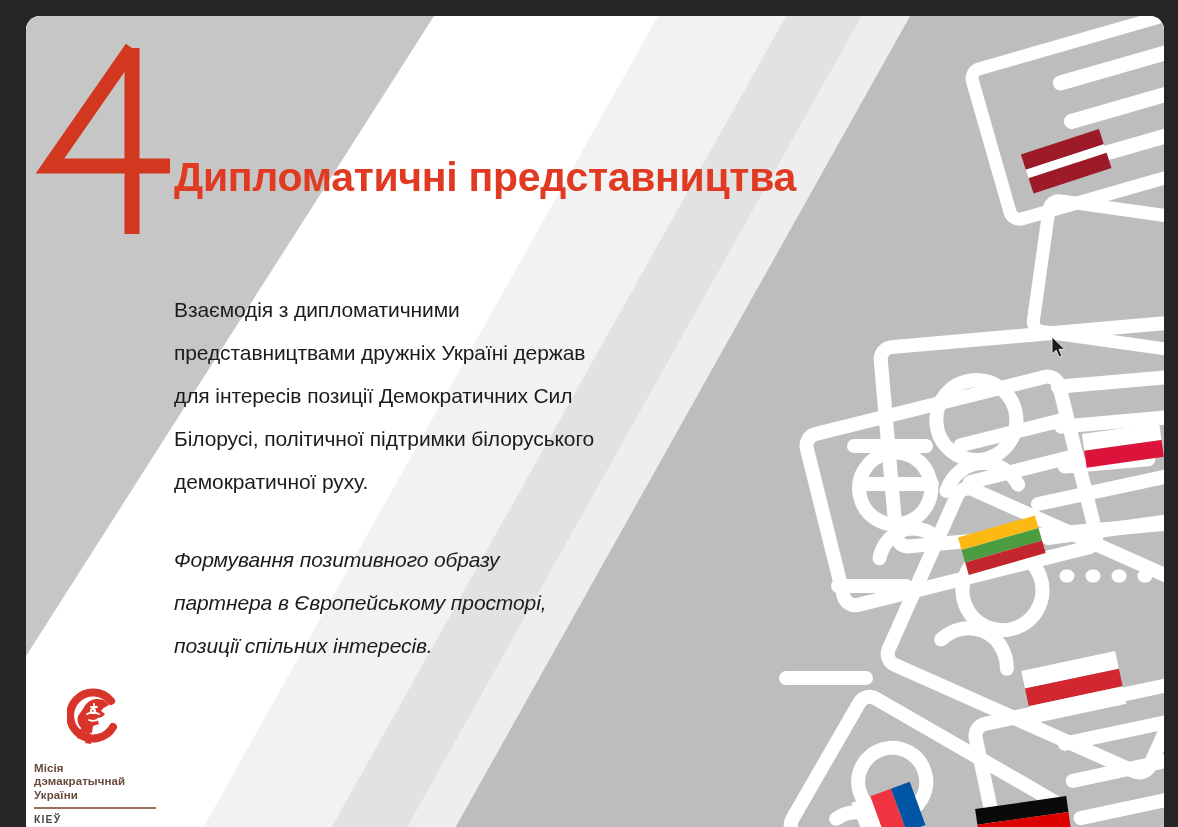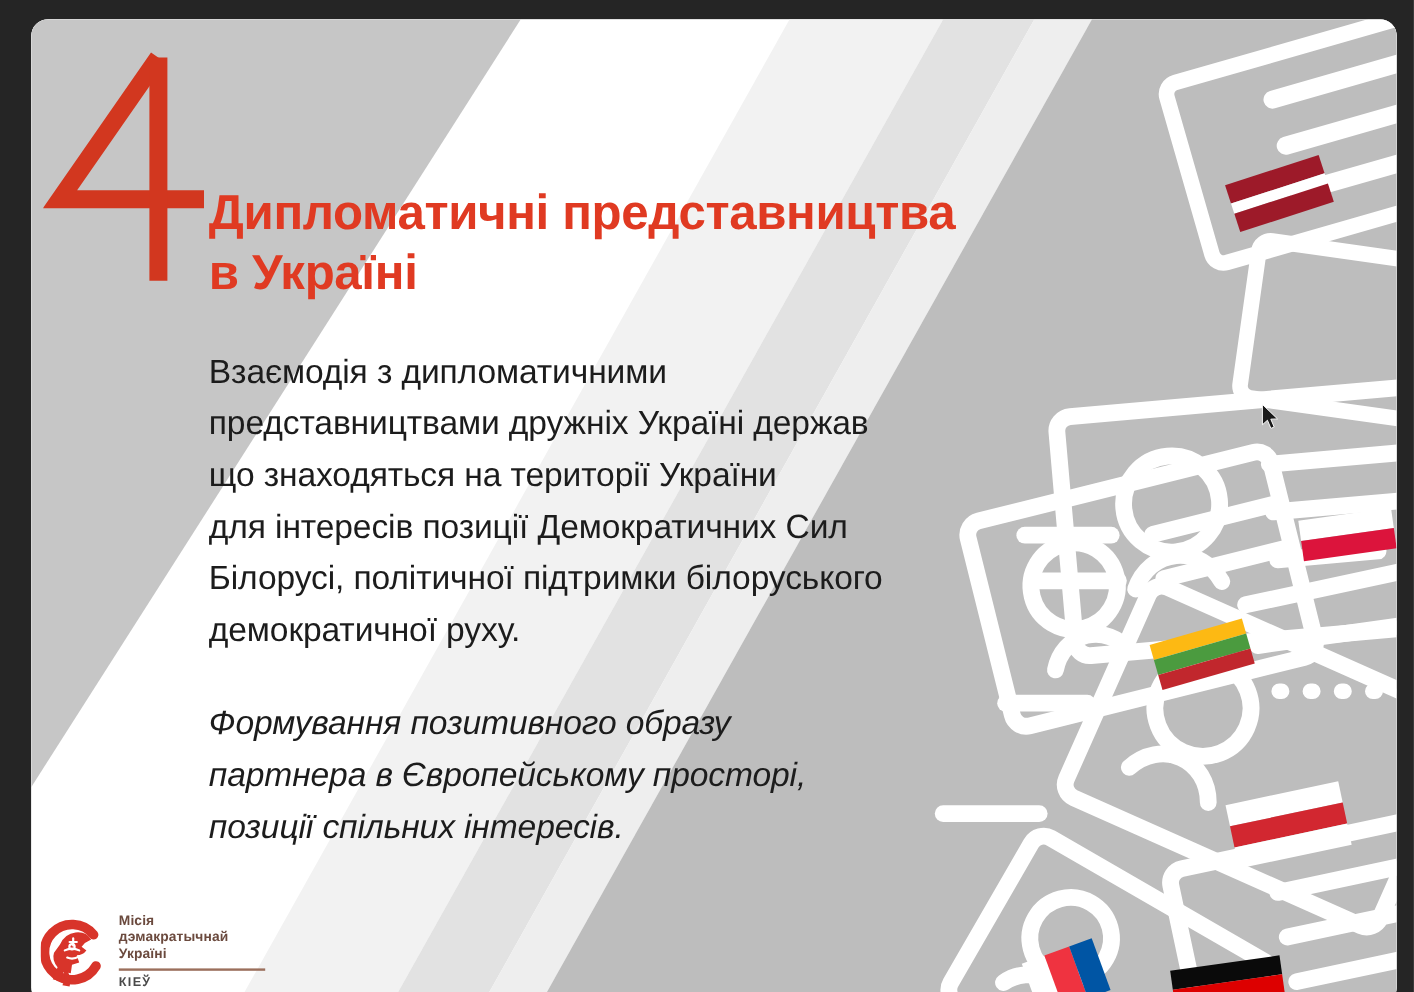--- a/index.html
+++ b/index.html
@@ -50,37 +50,38 @@
   }
   .title .ln{display:block;white-space:nowrap;}
 
   .body-block{
     position:absolute;
     left:148px;top:272px;
     width:730px;
   }
   .para{
     color:#1c1c1c;
-    font-size:28px;
+    font-size:21px;
     line-height:43px;
     letter-spacing:-0.1px;
     margin:0;
   }
   .para .ln{display:block;white-space:nowrap;}
   .para.italic{
     font-style:italic;
     margin-top:35px;
   }
 
   
   .logo{
     position:absolute;
     left:8px;bottom:12px;
-    display:flex;align-items:flex-end;
+    display:flex;align-items:center;
     gap:9px;
+    flex-direction:column;
   }
   .logo-mark{width:56px;height:60px;flex:0 0 auto;}
   .logo-text{padding-top:6px;}
   .logo-text .lt{
     display:block;
     color:#6b4a3e;
     font-size:11.5px;
     font-weight:700;
     line-height:13.5px;
     letter-spacing:0.1px;
@@ -245,29 +246,27 @@
         <g fill="none" stroke="#d2371f" stroke-width="15" stroke-linejoin="miter">
           <polyline points="96,10 14,128 134,128"></polyline>
           <line x1="96" y1="10" x2="96" y2="196"></line>
         </g>
       </svg>
       
     </div>
 
     <h1 class="title">
       <span class="ln">Дипломатичні представництва</span>
-      <span class="ln">в Україні</span>
     </h1>
 
     <div class="body-block">
 
       <p class="para">
         <span class="ln">Взаємодія з дипломатичними</span>
         <span class="ln">представництвами дружніх Україні держав</span>
-        <span class="ln">що знаходяться на території України</span>
         <span class="ln">для  інтересів позиції Демократичних Сил</span>
         <span class="ln">Білорусі, політичної підтримки білоруського</span>
         <span class="ln">демократичної руху.</span>
       </p>
 
       <p class="para italic">
         <span class="ln">Формування позитивного образу</span>
         <span class="ln">партнера в Європейському просторі,</span>
         <span class="ln">позиції спільних інтересів.</span>
       </p>
@@ -291,21 +290,21 @@
             <circle cx="26" cy="24" r="2.2"></circle>
           </g>
 
           <path d="M22 44 q4 6 2 13 l-6 -1 q3 -6 1 -11 z" fill="#d8342a"></path>
         </svg>
       </div>
 
       <div class="logo-text">
         <span class="lt">Місія</span>
         <span class="lt">дэмакратычнай</span>
-        <span class="lt">Україні</span>
+        <span class="lt">України</span>
         <div class="logo-rule"></div>
         <span class="logo-city">КІЕЎ</span>
       </div>
     </div>
 
   </div>
 
   <div class="cursor" style="left: 1051px; top: 336px;">
     <svg width="16" height="24" viewBox="0 0 16 24" aria-hidden="true">
       <path d="M1 1 L1 18 L5.2 14.2 L8.1 21 L10.8 19.8 L8 13.3 L13.6 13.1 Z" fill="#1a1a1a" stroke="#ffffff" stroke-width="0.8"></path>

